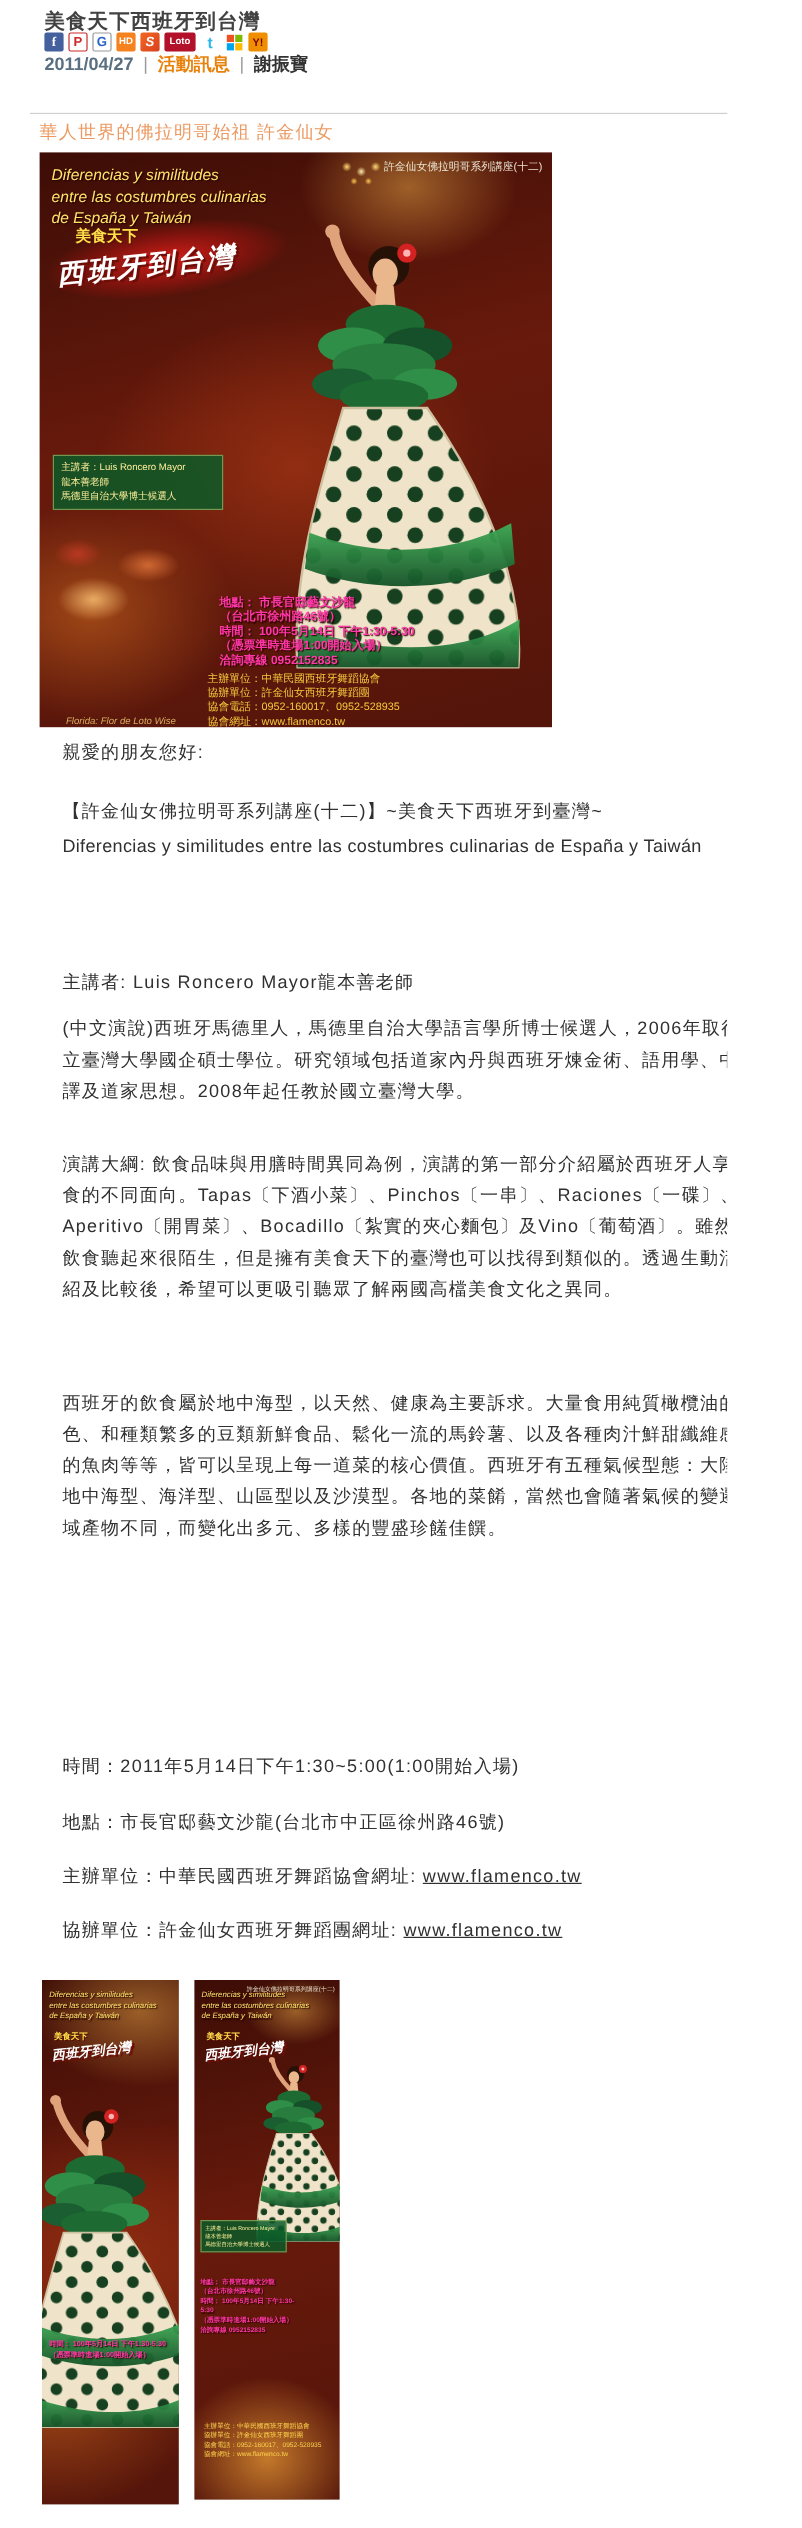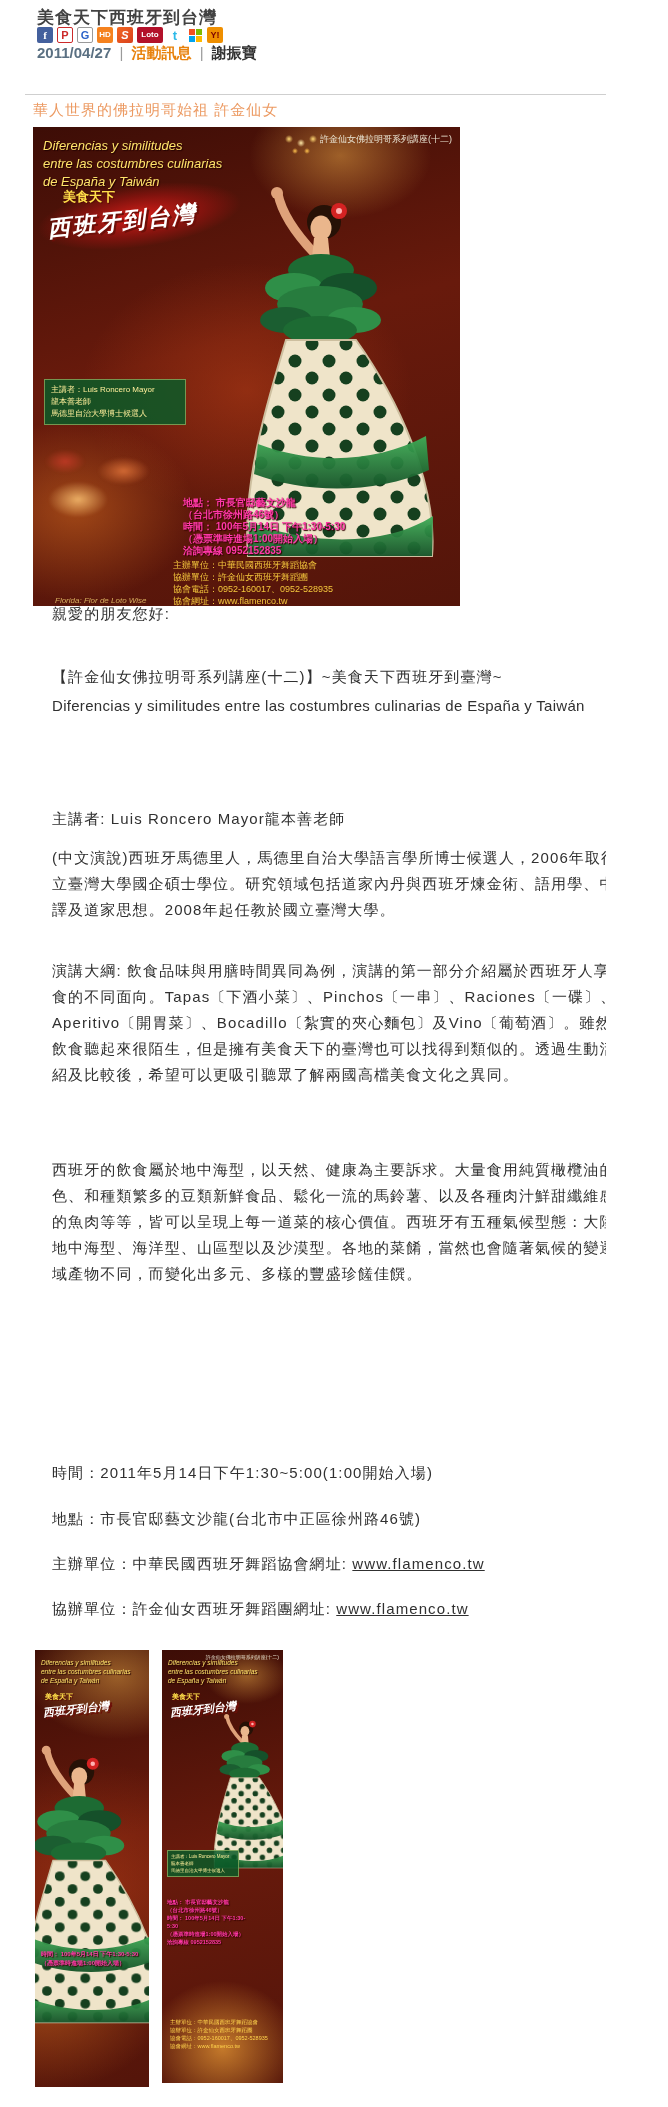--- a/index.html
+++ b/index.html
@@ -190,21 +190,21 @@
       <div>協會網址：www.flamenco.tw</div>
     </div>
     <div class="sig">
       <div>Florida: Flor de Loto Wise</div>
       <div>Bailadora: Lucia Villow</div>
     </div>
   </div>
 
   <div class="right-rule"></div>
 
-  <div class="para" style="top:601px">親愛的朋友您好:</div>
+  <div class="para" style="top:615px">親愛的朋友您好:</div>
   <div class="para" style="top:664px">【許金仙女佛拉明哥系列講座(十二)】~美食天下西班牙到臺灣~</div>
   <div class="para latin" style="top:692px">Diferencias y similitudes entre las costumbres culinarias de España y Taiwán</div>
   <div class="para" style="top:806px">主講者: Luis Roncero Mayor龍本善老師</div>
   <div class="para" style="top:845px">(中文演說)西班牙馬德里人，馬德里自治大學語言學所博士候選人，2006年取得國立臺灣大學國企碩士學位。研究領域包括道家內丹與西班牙煉金術、語用學、中西翻譯及道家思想。2008年起任教於國立臺灣大學。</div>
   <div class="para" style="top:958px">演講大綱: 飲食品味與用膳時間異同為例，演講的第一部分介紹屬於西班牙人享受美食的不同面向。Tapas〔下酒小菜〕、Pinchos〔一串〕、Raciones〔一碟〕、Aperitivo〔開胃菜〕、Bocadillo〔紮實的夾心麵包〕及Vino〔葡萄酒〕。雖然這些飲食聽起來很陌生，但是擁有美食天下的臺灣也可以找得到類似的。透過生動活潑介紹及比較後，希望可以更吸引聽眾了解兩國高檔美食文化之異同。</div>
   <div class="para" style="top:1157px">西班牙的飲食屬於地中海型，以天然、健康為主要訴求。大量食用純質橄欖油的特色、和種類繁多的豆類新鮮食品、鬆化一流的馬鈴薯、以及各種肉汁鮮甜纖維感十足的魚肉等等，皆可以呈現上每一道菜的核心價值。西班牙有五種氣候型態：大陸型、地中海型、海洋型、山區型以及沙漠型。各地的菜餚，當然也會隨著氣候的變遷與地域產物不同，而變化出多元、多樣的豐盛珍饈佳饌。</div>
 
   <div class="para" style="top:1460px">時間：2011年5月14日下午1:30~5:00(1:00開始入場)</div>
   <div class="para" style="top:1506px">地點：市長官邸藝文沙龍(台北市中正區徐州路46號)</div>
   <div class="para" style="top:1551px"><span>主辦單位：中華民國西班牙舞蹈協會網址: </span><span class="ulink">www.flamenco.tw</span></div>

